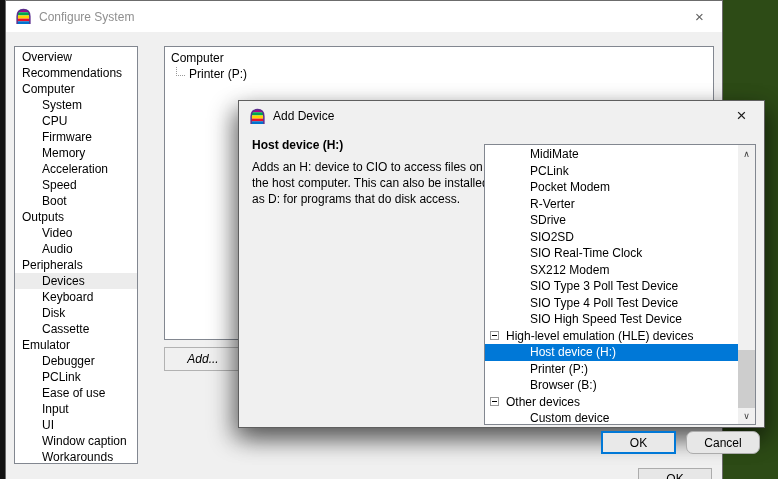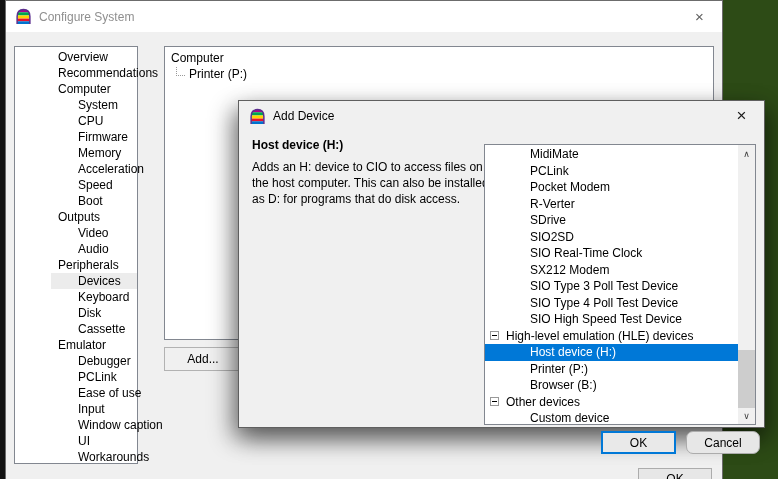--- a/index.html
+++ b/index.html
@@ -14,38 +14,38 @@
   #win-main { position:absolute; left:5px; top:0; width:718px; height:485px;
     background:#f0f0f0; border:1px solid #6c6c6c; border-bottom:none; }
   #win-main .titlebar { position:absolute; left:0; top:0; right:0; height:31px; background:#ffffff; }
   .titlebar .app-icon { position:absolute; left:9px; top:7px; width:17px; height:17px; }
   #win-main .title-text { position:absolute; left:33px; top:9px; color:#8f8f8f; font-size:12px; }
   .close-btn { position:absolute; top:0; right:0; width:45px; height:31px; display:flex; align-items:center; justify-content:center; cursor:default; }
   #win-main .close-btn { color:#5f5f5f; font-size:15px; }
 
   
   #sidebar-list { position:absolute; left:8px; top:45px; width:124px; height:418px;
-    background:#fff; border:1px solid #828790; padding-top:2px;padding-left:36px; }
+    background:#fff; border:1px solid #828790; padding-top:2px; }
   .srow { height:16px; line-height:16px; white-space:nowrap; }
   .srow.lvl0 { padding-left:7px; }
   .srow.lvl1 { padding-left:27px; }
   .srow.selected { background:#ececec; }
 
   
   #device-panel { position:absolute; left:158px; top:45px; width:550px; height:294px;
     background:#fff; border:1px solid #828790; padding:3px 0 0 6px; }
   .tree-root { height:16px; line-height:16px; }
   .tree-child { height:16px; line-height:16px; display:flex; align-items:center; }
   .tree-elbow { display:inline-block; width:9px; height:9px; margin:-6px 4px 0 5px;
     border-left:1px dotted #999; border-bottom:1px dotted #999; }
 
   
   .btn { background:#e7e7e7; border:1px solid #acacac; font-family:"Liberation Sans",sans-serif;
     font-size:12px; display:flex; align-items:center; justify-content:center; cursor:default; }
-  #add-button { position:absolute; left:158px; top:346px; width:78px; height:24px; background:#f0f0f0; border-color:#b2b2b2; }
+  #add-button { position:absolute; left:158px; top:346px; width:78px; height:24px; background:#f0f0f0; border-color:#b2b2b2;font-style:italic; }
   #main-ok-button { position:absolute; left:632px; top:467px; width:74px; height:22px; }
 
   
   #win-dialog { position:absolute; left:238px; top:100px; width:527px; height:328px;
     background:#f0f0f0; border:1px solid #5f5f5f;
     box-shadow:-6px 10px 22px rgba(0,0,0,.45), 6px 10px 22px rgba(0,0,0,.35); }
   #win-dialog .titlebar { position:absolute; left:0; top:0; right:0; height:30px; background:#f0f0f0; }
   #win-dialog .app-icon { left:10px; top:7px; }
   #win-dialog .title-text { position:absolute; left:34px; top:8px; color:#000; font-size:12px; }
   #win-dialog .close-btn { height:30px; color:#1a1a1a; font-size:17px; }
@@ -170,24 +170,24 @@
       <div class="srow lvl1">
         <span>PCLink</span>
       </div>
       <div class="srow lvl1">
         <span>Ease of use</span>
       </div>
       <div class="srow lvl1">
         <span>Input</span>
       </div>
       <div class="srow lvl1">
+        <span>UI</span>
+      </div>
+      <div class="srow lvl1">
         <span>Window caption</span>
-      </div>
-      <div class="srow lvl1">
-        <span>UI</span>
       </div>
       <div class="srow lvl1">
         <span>Workarounds</span>
       </div>
     </div>
 
   <div id="device-panel">
     <div class="tree-root">Computer</div>
     <div class="tree-child">
       <span class="tree-elbow"></span>

